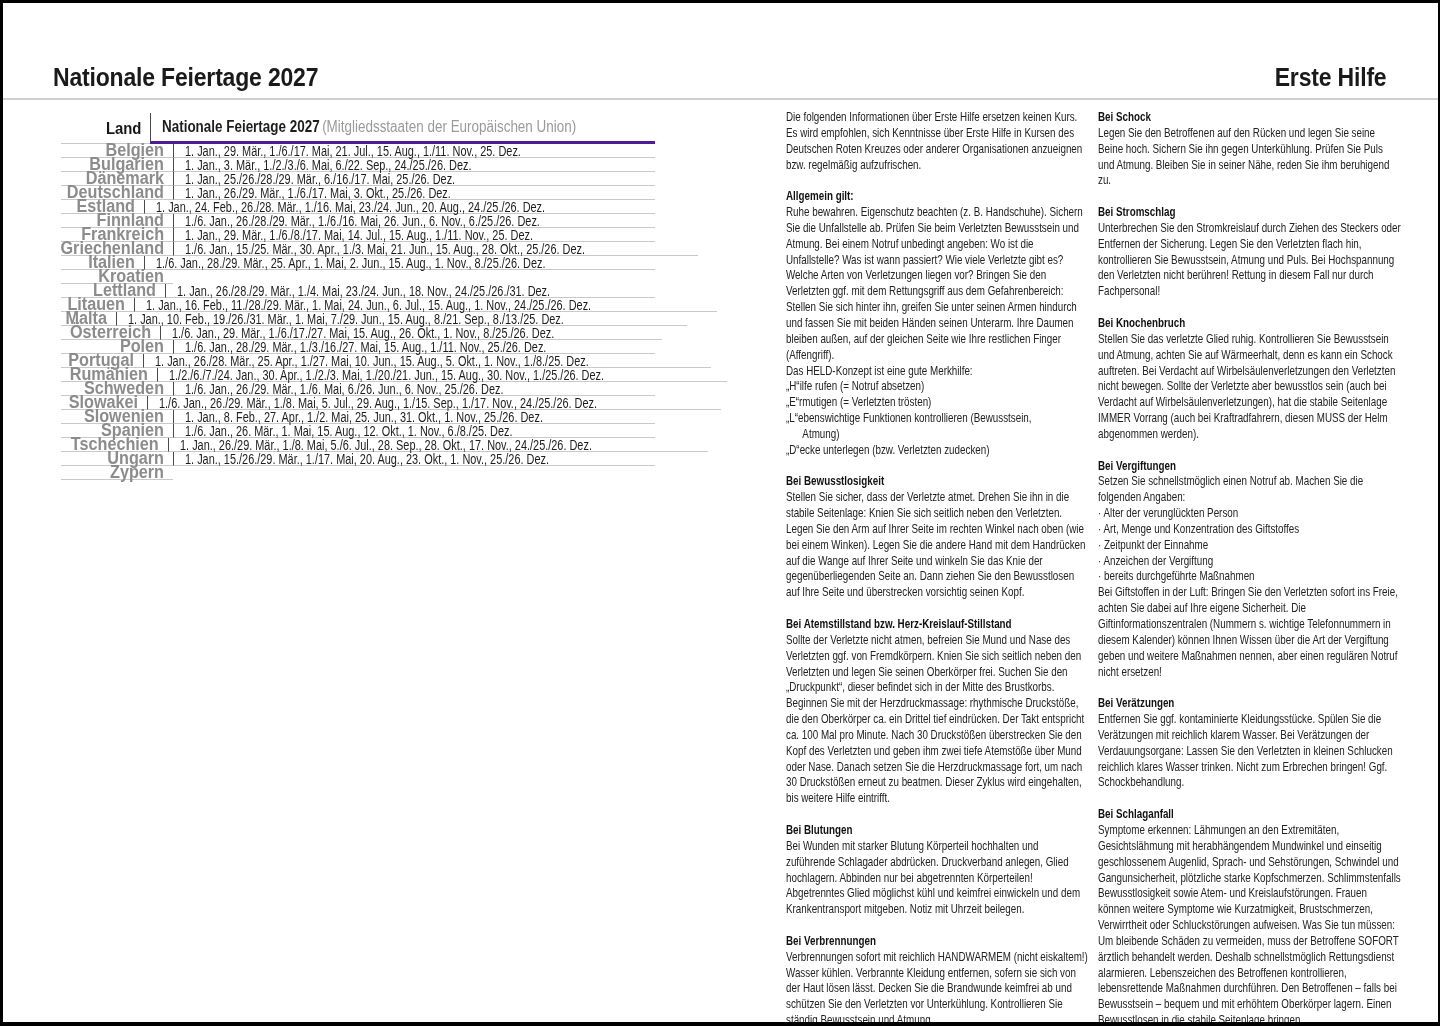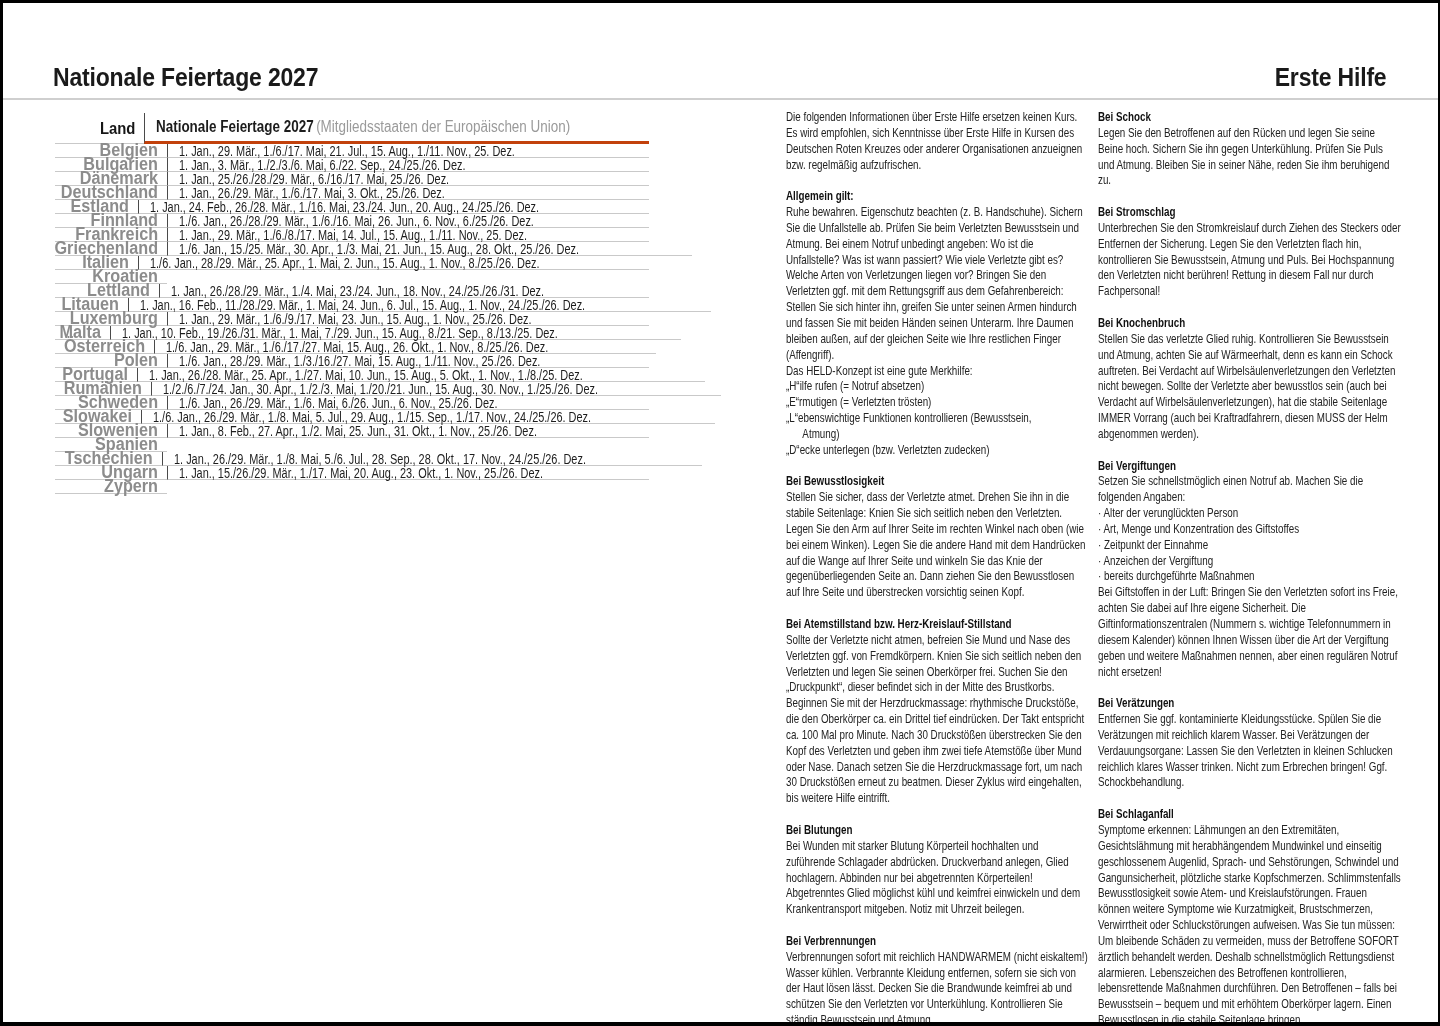--- a/index.html
+++ b/index.html
@@ -14,34 +14,34 @@
   .title-left{
     position:absolute;left:50px;top:60px;font-size:25px;font-weight:bold;color:#1a1a1a;
     transform:scaleX(.92);transform-origin:0 0;white-space:nowrap;letter-spacing:-.2px;
   }
   .title-right{
     position:absolute;right:52px;top:60px;font-size:25px;font-weight:bold;color:#1a1a1a;
     transform:scaleX(.92);transform-origin:100% 0;white-space:nowrap;letter-spacing:-.2px;
   }
   .header-rule{position:absolute;left:0;top:95px;width:100%;height:2px;background:#cfcfcf;}
   
-  .holidays-table{position:absolute;left:52px;top:110px;width:594px;}
+  .holidays-table{position:absolute;left:58px;top:110px;width:594px;}
   .hrow{display:flex;height:14px;align-items:stretch;}
   .hrow .cell{display:flex;align-items:center;box-sizing:border-box;}
   .cell.country{
     width:112px;justify-content:flex-end;padding-right:9px;
     border-bottom:1px solid #c9c9c9;
   }
   .cell.dates{
     flex:1;padding-left:11px;border-left:1.5px solid #4a4a4a;
     border-bottom:1px solid #c9c9c9;overflow:visible;
   }
   .hrow.header{height:31px;}
   .hrow.header .cell.country{border-bottom:1px solid #c9c9c9;}
-  .hrow.header .cell.dates{border-bottom:3px solid #c2410c;}
+  .hrow.header .cell.dates{border-bottom:3px solid #4c1d95;}
   .ctext{
     display:inline-block;white-space:nowrap;font-weight:bold;font-size:18px;color:#8c8c8c;
     transform:scaleX(.9);transform-origin:100% 50%;
   }
   .ctext.hdr{color:#161616;font-size:16.5px;}
   .dtext{
     display:inline-block;white-space:nowrap;font-size:14px;color:#1d1d1d;
     transform:scaleX(.78);transform-origin:0 50%;
   }
   .dtext.hdrd{font-size:16px;transform:scaleX(.84);}
@@ -165,28 +165,20 @@
         <div class="hrow">
           <div class="cell country">
             <span class="ctext">Litauen</span>
           </div>
           <div class="cell dates">
             <span class="dtext">1. Jan., 16. Feb., 11./28./29. Mär., 1. Mai, 24. Jun., 6. Jul., 15. Aug., 1. Nov., 24./25./26. Dez.</span>
           </div>
         </div>
         <div class="hrow">
           <div class="cell country">
-            <span class="ctext">Luxemburg</span>
-          </div>
-          <div class="cell dates">
-            <span class="dtext">1. Jan., 29. Mär., 1./6./9./17. Mai, 23. Jun., 15. Aug., 1. Nov., 25./26. Dez.</span>
-          </div>
-        </div>
-        <div class="hrow">
-          <div class="cell country">
             <span class="ctext">Malta</span>
           </div>
           <div class="cell dates">
             <span class="dtext">1. Jan., 10. Feb., 19./26./31. Mär., 1. Mai, 7./29. Jun., 15. Aug., 8./21. Sep., 8./13./25. Dez.</span>
           </div>
         </div>
         <div class="hrow">
           <div class="cell country">
             <span class="ctext">Österreich</span>
           </div>
@@ -238,20 +230,23 @@
           <div class="cell country">
             <span class="ctext">Slowenien</span>
           </div>
           <div class="cell dates">
             <span class="dtext">1. Jan., 8. Feb., 27. Apr., 1./2. Mai, 25. Jun., 31. Okt., 1. Nov., 25./26. Dez.</span>
           </div>
         </div>
         <div class="hrow">
           <div class="cell country">
             <span class="ctext">Spanien</span>
+          </div>
+          <div class="cell dates">
+            <span class="dtext">1./6. Jan., 26. Mär., 1. Mai, 15. Aug., 12. Okt., 1. Nov., 6./8./25. Dez.</span>
           </div>
         </div>
         <div class="hrow">
           <div class="cell country">
             <span class="ctext">Tschechien</span>
           </div>
           <div class="cell dates">
             <span class="dtext">1. Jan., 26./29. Mär., 1./8. Mai, 5./6. Jul., 28. Sep., 28. Okt., 17. Nov., 24./25./26. Dez.</span>
           </div>
         </div>

